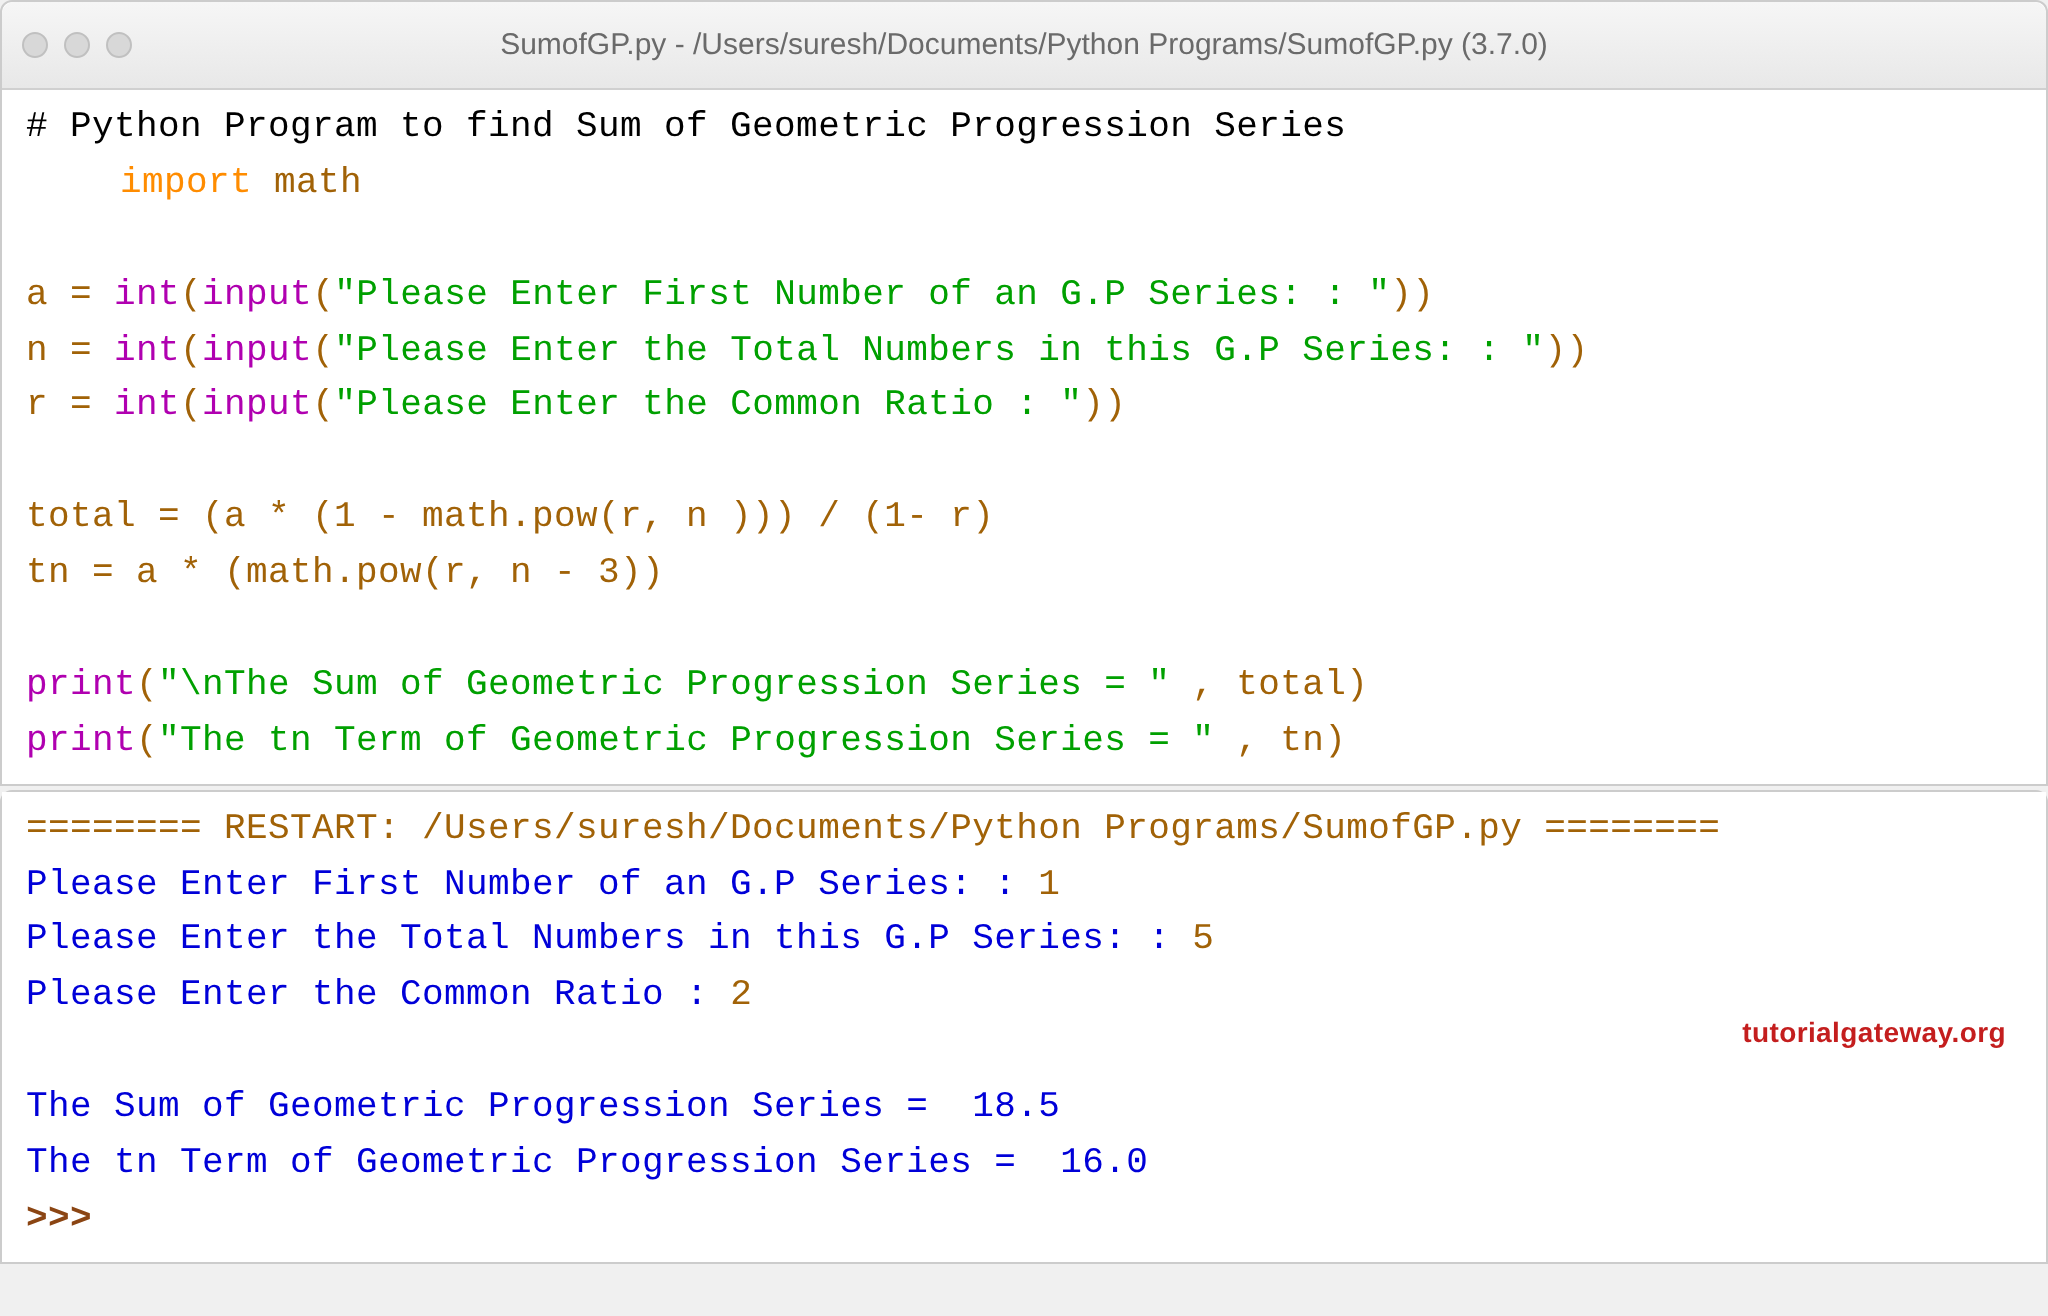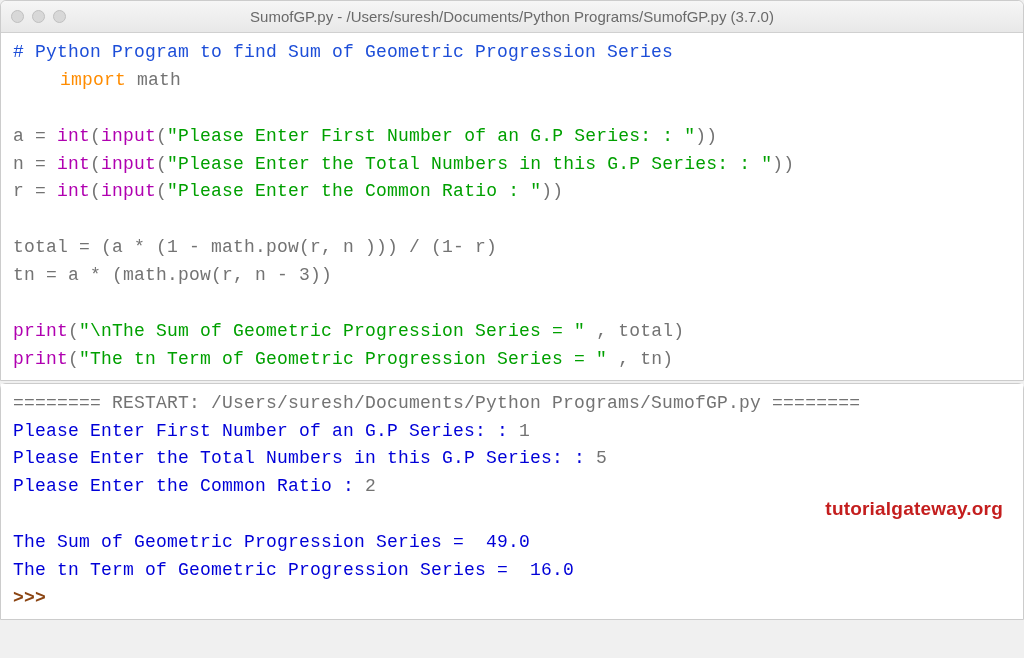--- a/index.html
+++ b/index.html
@@ -17,21 +17,21 @@
     }
     .window {
       background: #fff;
       border: 1px solid #ccc;
       border-radius: 6px 6px 0 0;
       margin-bottom: 2px;
     }
     .titlebar {
       background: linear-gradient(#f6f6f6, #e8e8e8);
       border-bottom: 1px solid #d0d0d0;
-      height: 32px;
+      height: 44px;
       display: flex;
       align-items: center;
       padding: 0 10px;
       position: relative;
       border-radius: 6px 6px 0 0;
     }
     .traffic-lights {
       display: flex;
       gap: 8px;
       position: absolute;
@@ -56,34 +56,34 @@
     .content {
       padding: 6px 12px;
       background: #fff;
       white-space: pre;
       line-height: 1.55;
       letter-spacing: 0.2px;
     }
     .editor-window { }
     .shell-window { }
     .shell-content { position: relative; }
-    .c-comment { color: #1d4ed8; }
+    .c-comment { color: #000000; }
     .c-keyword { color: #ff8c00; margin-left: 47px; }
-    .c-plain { color: #737373; }
+    .c-plain { color: #a16207; }
     .c-builtin { color: #b000b0; margin-top: 19px; }
     .c-string { color: #00a000; }
     .c-blue { color: #0000d8; text-align: right; }
     .c-prompt { color: #8b4513; font-weight: bold; }
     .watermark {
       position: absolute;
       right: 20px;
       top: 110px;
       color: #c41e1e;
       font-weight: bold;
-      font-size: 19px;
+      font-size: 14px;
       font-family: "Arial", sans-serif;
     }
   </style>
 </head>
 <body>
 
 <div class="window editor-window">
   <div class="titlebar">
     <div class="traffic-lights">
       <div class="light light-disabled"></div>
@@ -105,16 +105,16 @@
 <span class="c-builtin">print</span><span class="c-plain">(</span><span class="c-string">"\nThe Sum of Geometric Progression Series = "</span><span class="c-plain"> , total)</span>
 <span class="c-builtin">print</span><span class="c-plain">(</span><span class="c-string">"The tn Term of Geometric Progression Series = "</span><span class="c-plain"> , tn)</span></div>
 </div>
 
 <div class="window shell-window">
   <div class="content shell-content"><span class="c-plain">======== RESTART: /Users/suresh/Documents/Python Programs/SumofGP.py ========</span>
 <span class="c-blue">Please Enter First Number of an G.P Series: : </span><span class="c-plain">1</span>
 <span class="c-blue">Please Enter the Total Numbers in this G.P Series: : </span><span class="c-plain">5</span>
 <span class="c-blue">Please Enter the Common Ratio : </span><span class="c-plain">2</span>
 
-<span class="c-blue">The Sum of Geometric Progression Series =  49.0</span>
+<span class="c-blue">The Sum of Geometric Progression Series =  18.5</span>
 <span class="c-blue">The tn Term of Geometric Progression Series =  16.0</span>
 <span class="c-prompt">&gt;&gt;&gt; </span><div class="watermark">tutorialgateway.org</div></div>
 </div>
 
 </body></html>

